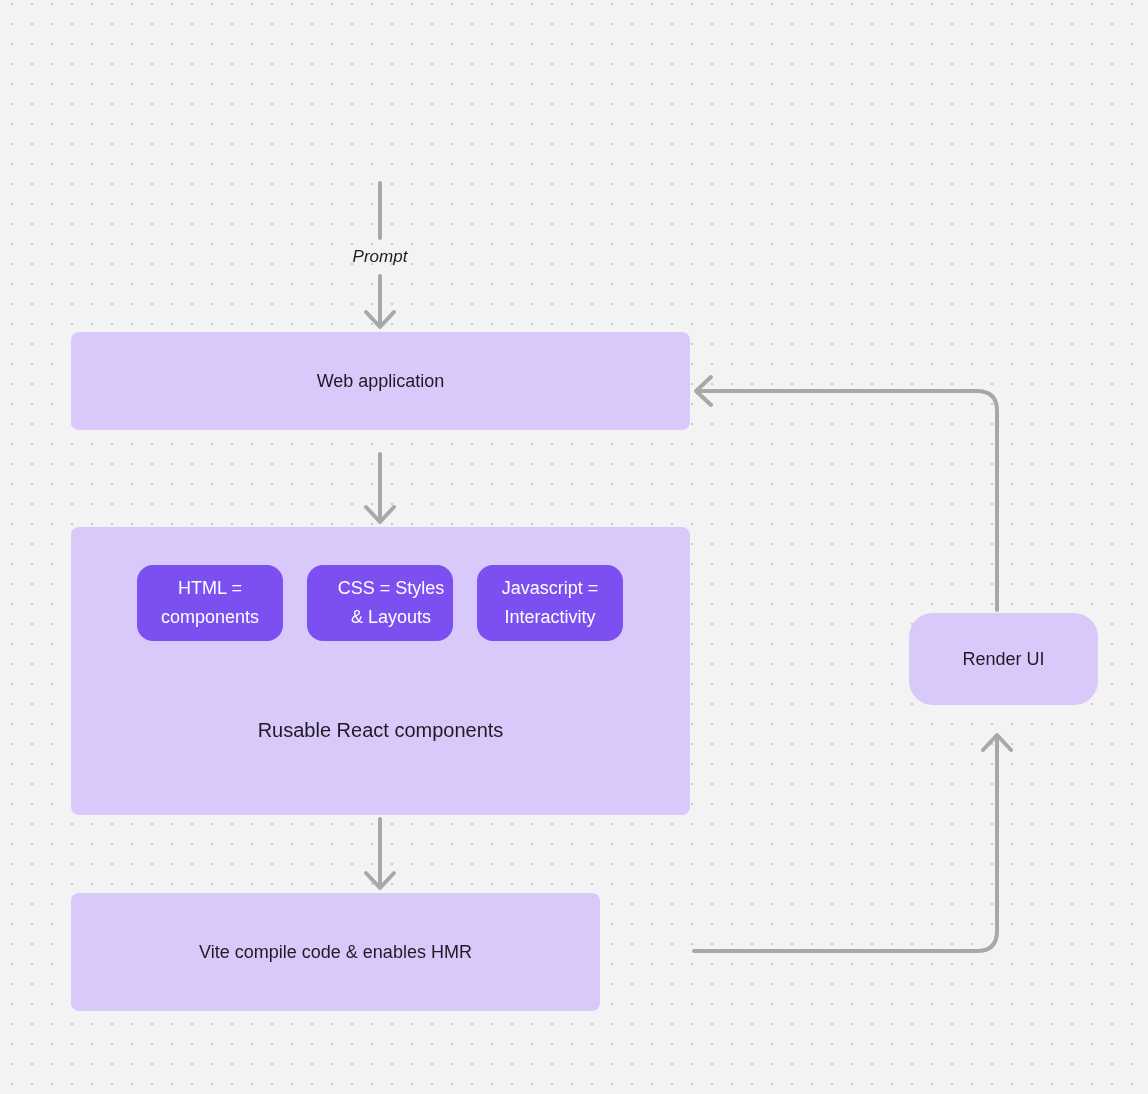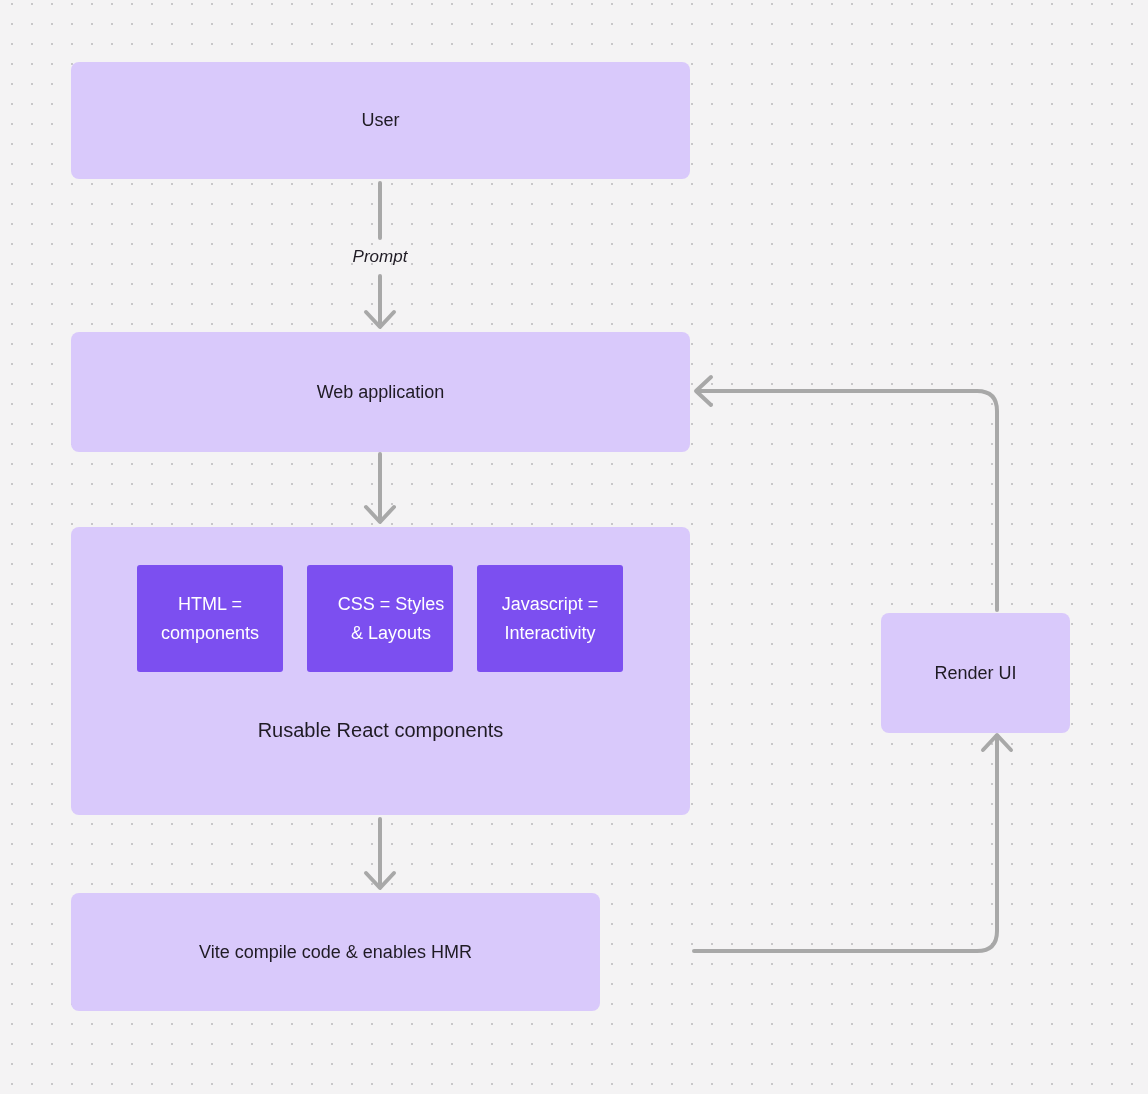--- a/index.html
+++ b/index.html
@@ -30,41 +30,41 @@
     display: flex;
     align-items: center;
     justify-content: center;
     color: #1f1b24;
     font-size: 18px;
     line-height: 1.35;
     text-align: center;
   }
 
   .node-user      { left: 71px;  top: 62px;  width: 619px; height: 117px; }
-  .node-webapp    { left: 71px;  top: 332px; width: 619px; height: 120px; }
+  .node-webapp    { left: 71px;  top: 332px; width: 619px; height: 98px; }
   .node-react     { left: 71px;  top: 527px; width: 619px; height: 288px;
                     display: block; }
   .node-vite      { left: 71px;  top: 893px; width: 529px; height: 118px; justify-content: center; }
-  .node-render    { left: 881px; top: 613px; width: 189px; height: 120px; }
+  .node-render    { left: 909px; top: 613px; width: 189px; height: 92px; border-radius: 24px; }
 
   .inner-row {
     position: absolute;
     left: 0;
     top: 38px;
     width: 619px;
     height: 107px;
   }
 
   .chip {
     position: absolute;
     top: 0;
     width: 146px;
-    height: 107px;
+    height: 76px;
     background: #7c4ff0;
-    border-radius: 3px;
+    border-radius: 16px;
     color: #ffffff;
     font-size: 18px;
     line-height: 1.6;
     display: flex;
     align-items: center;
     justify-content: center;
     text-align: center;
   }
   .chip-html { left: 66px; }
   .chip-css  { left: 236px; padding-left: 22px; }
@@ -141,23 +141,20 @@
       <path class="edge-line" d="M 694 951 L 977 951 Q 997 951 997 931 L 997 736"></path>
       <path class="edge-head" d="M 983 750 L 997 735 L 1011 750"></path>
     </g>
 
     <g>
       <path class="edge-line" d="M 997 610 L 997 411 Q 997 391 977 391 L 699 391"></path>
       <path class="edge-head" d="M 711 377 L 696 391 L 711 405"></path>
     </g>
   </svg>
 
-  <div class="node node-user">
-    <span>User</span>
-  </div>
 
   <div class="edge-label edge-label-prompt">Prompt</div>
 
   <div class="node node-webapp">
     <span>Web application</span>
   </div>
 
   <div class="node node-react">
     <div class="inner-row">
       <div class="chip chip-html">

